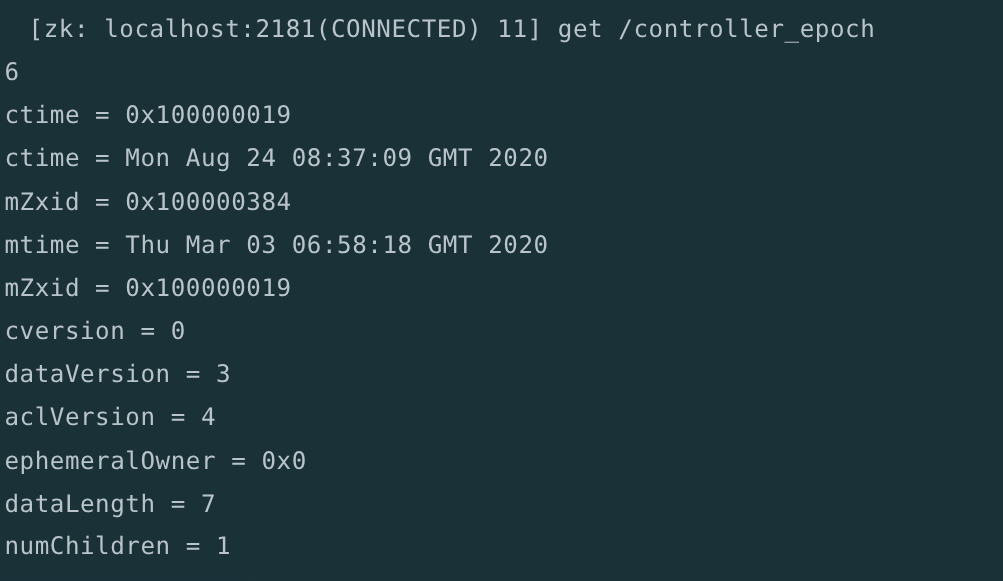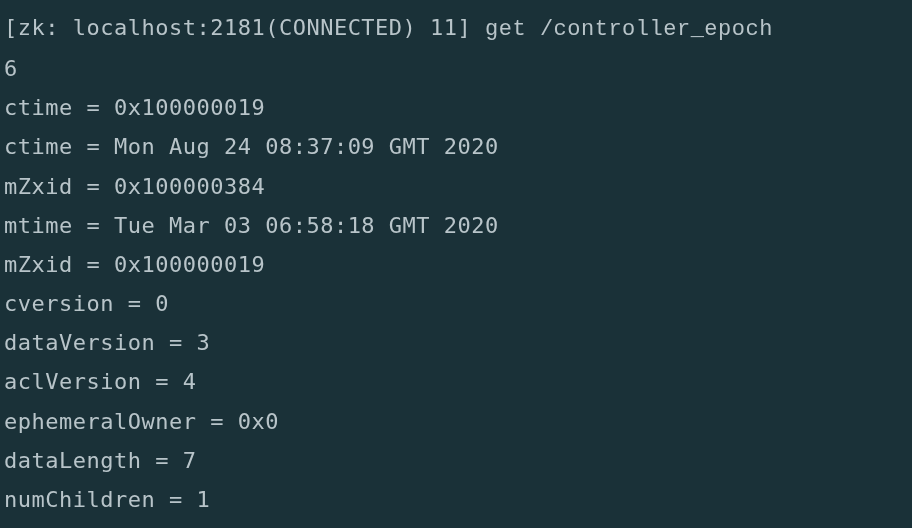--- a/index.html
+++ b/index.html
@@ -17,37 +17,37 @@
       width: 912px;
       height: 528px;
       overflow: hidden;
       letter-spacing: 0.5px;
     }
     .terminal-line {
       white-space: pre;
     }
     .prompt {
       color: #b8c4c9;
+      margin-left: 22px;
     }
     .command {
       color: #b8c4c9;
-      font-family: Liberation Mono, monospace;
     }
     .output-line {
       color: #b8c4c9;
     }
   </style>
 </head>
 <body>
 
 <div class="terminal-line"><span class="prompt">[zk: localhost:2181(CONNECTED) 11] </span><span class="command">get /controller_epoch</span></div>
 <div class="terminal-line output-line">6</div>
 <div class="terminal-line output-line">ctime = 0x100000019</div>
 <div class="terminal-line output-line">ctime = Mon Aug 24 08:37:09 GMT 2020</div>
 <div class="terminal-line output-line">mZxid = 0x100000384</div>
-<div class="terminal-line output-line">mtime = Tue Mar 03 06:58:18 GMT 2020</div>
+<div class="terminal-line output-line">mtime = Thu Mar 03 06:58:18 GMT 2020</div>
 <div class="terminal-line output-line">mZxid = 0x100000019</div>
 <div class="terminal-line output-line">cversion = 0</div>
 <div class="terminal-line output-line">dataVersion = 3</div>
 <div class="terminal-line output-line">aclVersion = 4</div>
 <div class="terminal-line output-line">ephemeralOwner = 0x0</div>
 <div class="terminal-line output-line">dataLength = 7</div>
 <div class="terminal-line output-line">numChildren = 1</div>
 
 </body></html>

